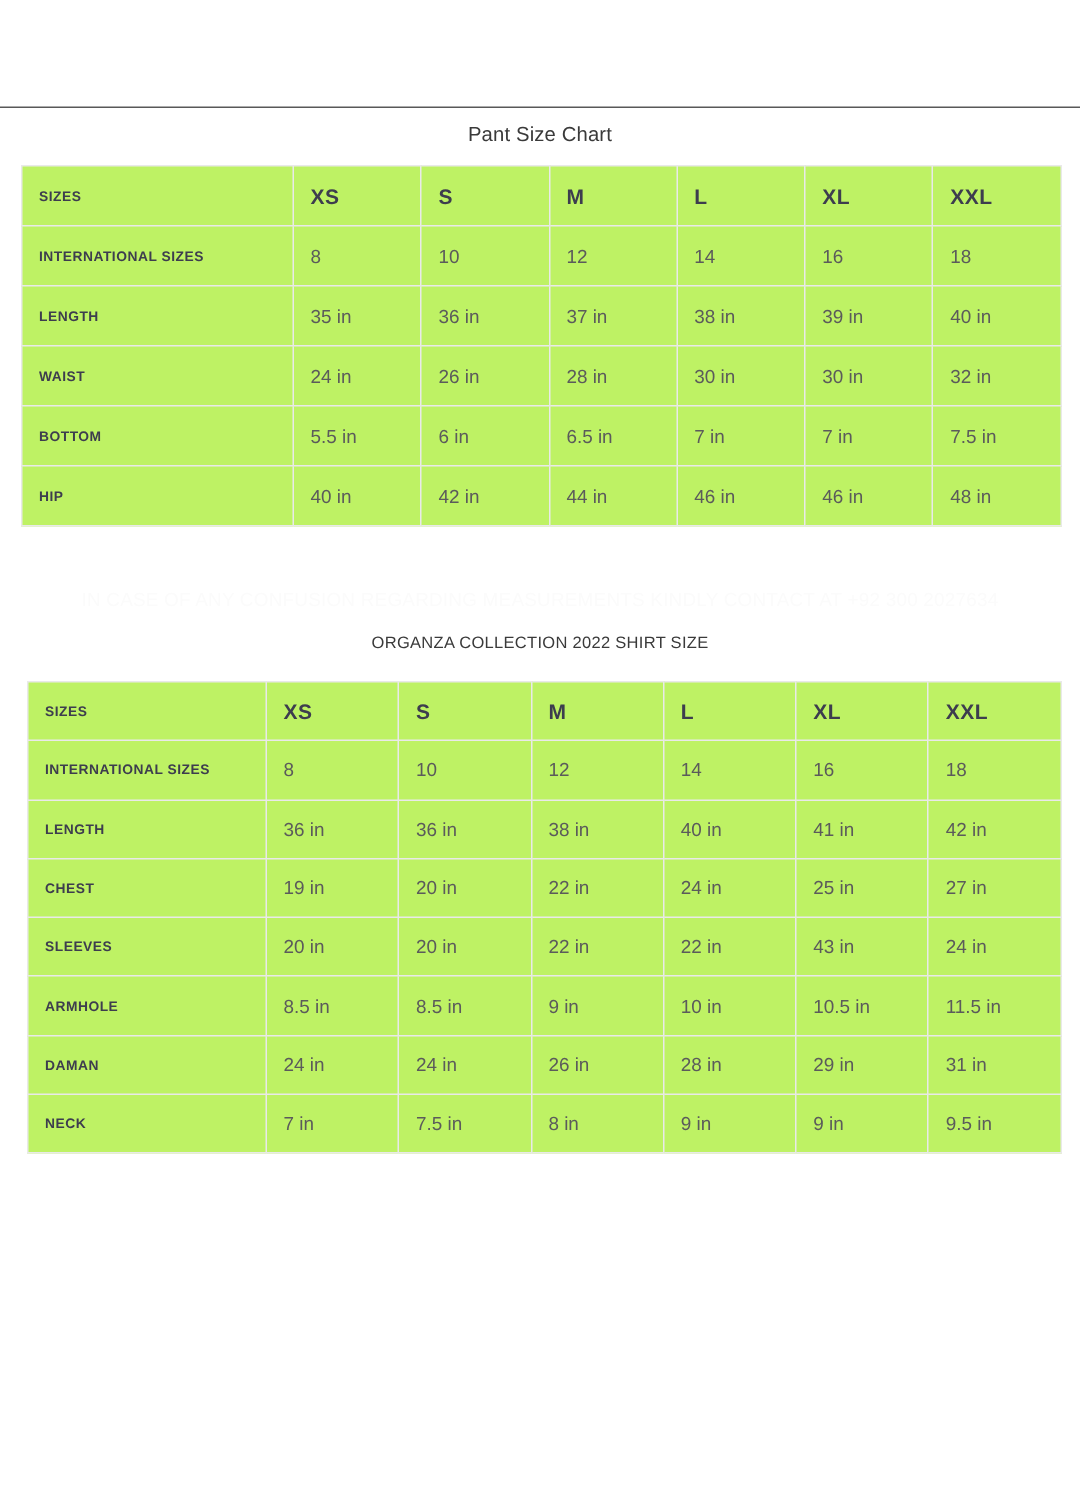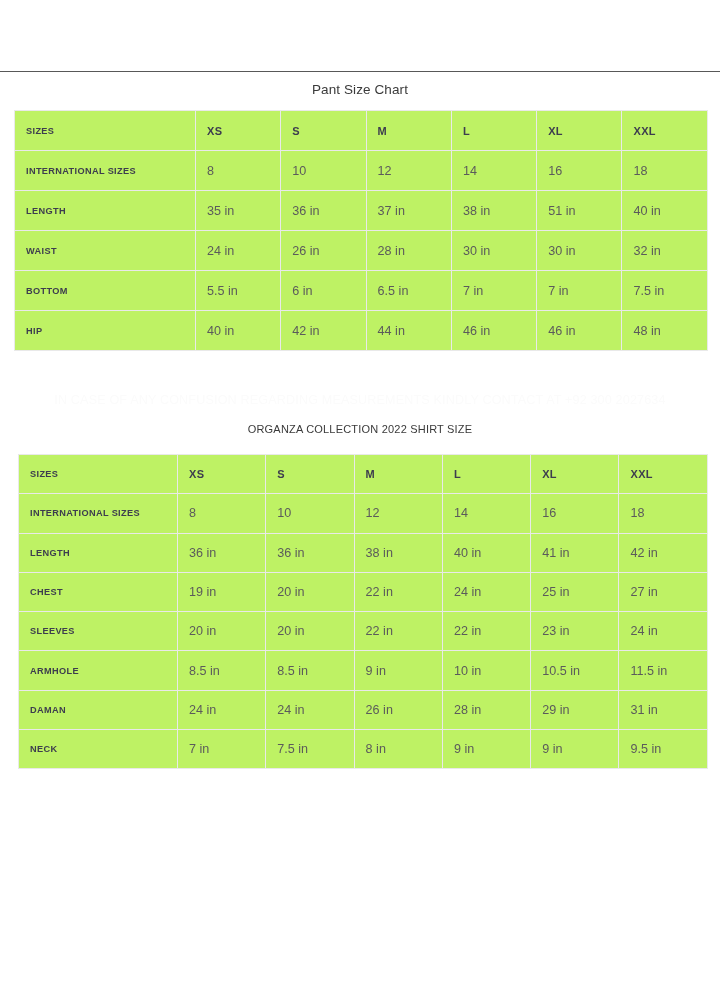--- a/index.html
+++ b/index.html
@@ -82,21 +82,21 @@
     color: #3d3d4e;
     letter-spacing: 0.35px;
     text-transform: uppercase;
   }
   
   table.size-table td.cell {
     font-size: 12.6px;
     color: #5b5b5b;
   }
   table.size-table td.sizehead {
-    font-size: 11px;
+    font-size: 14px;
     font-weight: 700;
     color: #3d3d4e;
     letter-spacing: 0.35px;
   }
 
   
   #table-pant {
     left: 14px;
     top: 110px;
     width: 693px;
@@ -152,21 +152,21 @@
           <td class="cell">14</td>
           <td class="cell">16</td>
           <td class="cell">18</td>
         </tr>
         <tr>
           <td class="rowlabel">LENGTH</td>
           <td class="cell">35 in</td>
           <td class="cell">36 in</td>
           <td class="cell">37 in</td>
           <td class="cell">38 in</td>
-          <td class="cell">51 in</td>
+          <td class="cell">39 in</td>
           <td class="cell">40 in</td>
         </tr>
         <tr>
           <td class="rowlabel">WAIST</td>
           <td class="cell">24 in</td>
           <td class="cell">26 in</td>
           <td class="cell">28 in</td>
           <td class="cell">30 in</td>
           <td class="cell">30 in</td>
           <td class="cell">32 in</td>
@@ -242,21 +242,21 @@
           <td class="cell">24 in</td>
           <td class="cell">25 in</td>
           <td class="cell">27 in</td>
         </tr>
         <tr>
           <td class="rowlabel">SLEEVES</td>
           <td class="cell">20 in</td>
           <td class="cell">20 in</td>
           <td class="cell">22 in</td>
           <td class="cell">22 in</td>
-          <td class="cell">23 in</td>
+          <td class="cell">43 in</td>
           <td class="cell">24 in</td>
         </tr>
         <tr>
           <td class="rowlabel">ARMHOLE</td>
           <td class="cell">8.5 in</td>
           <td class="cell">8.5 in</td>
           <td class="cell">9 in</td>
           <td class="cell">10 in</td>
           <td class="cell">10.5 in</td>
           <td class="cell">11.5 in</td>

